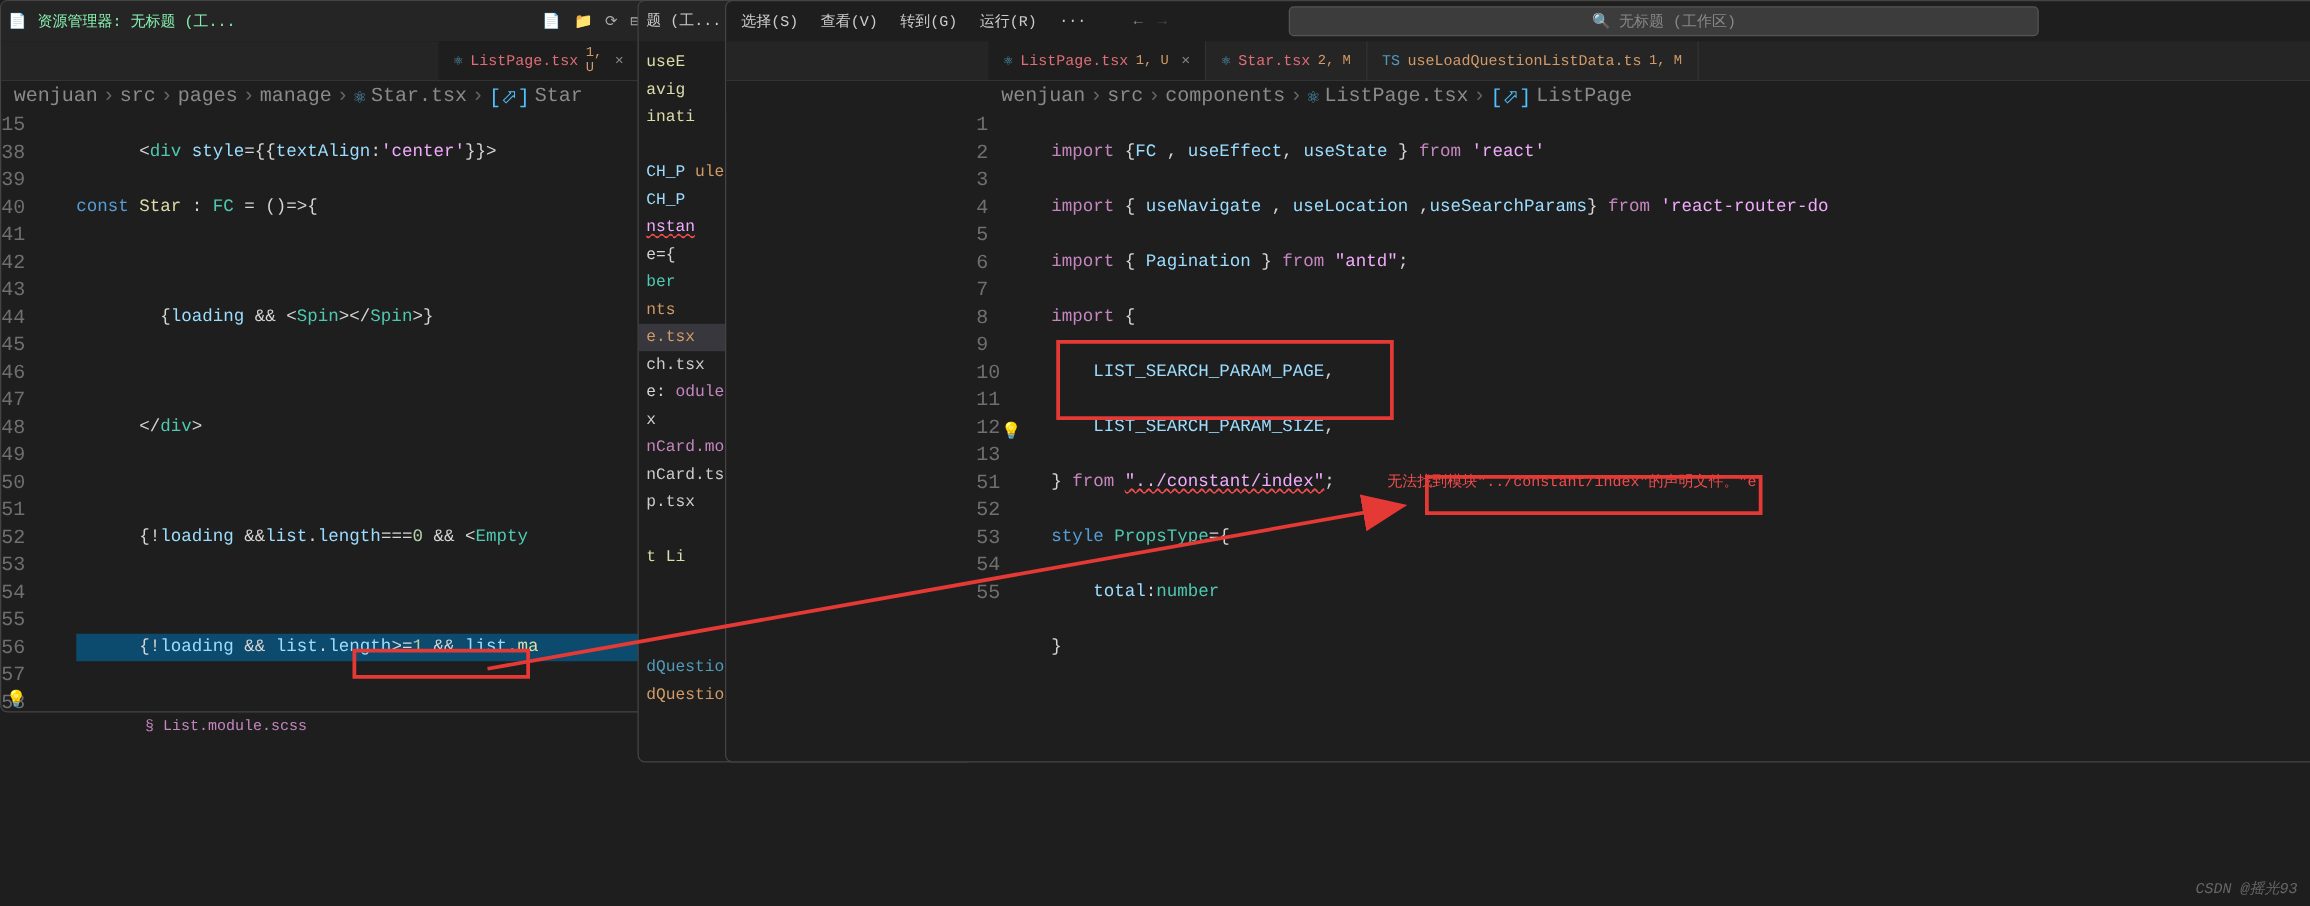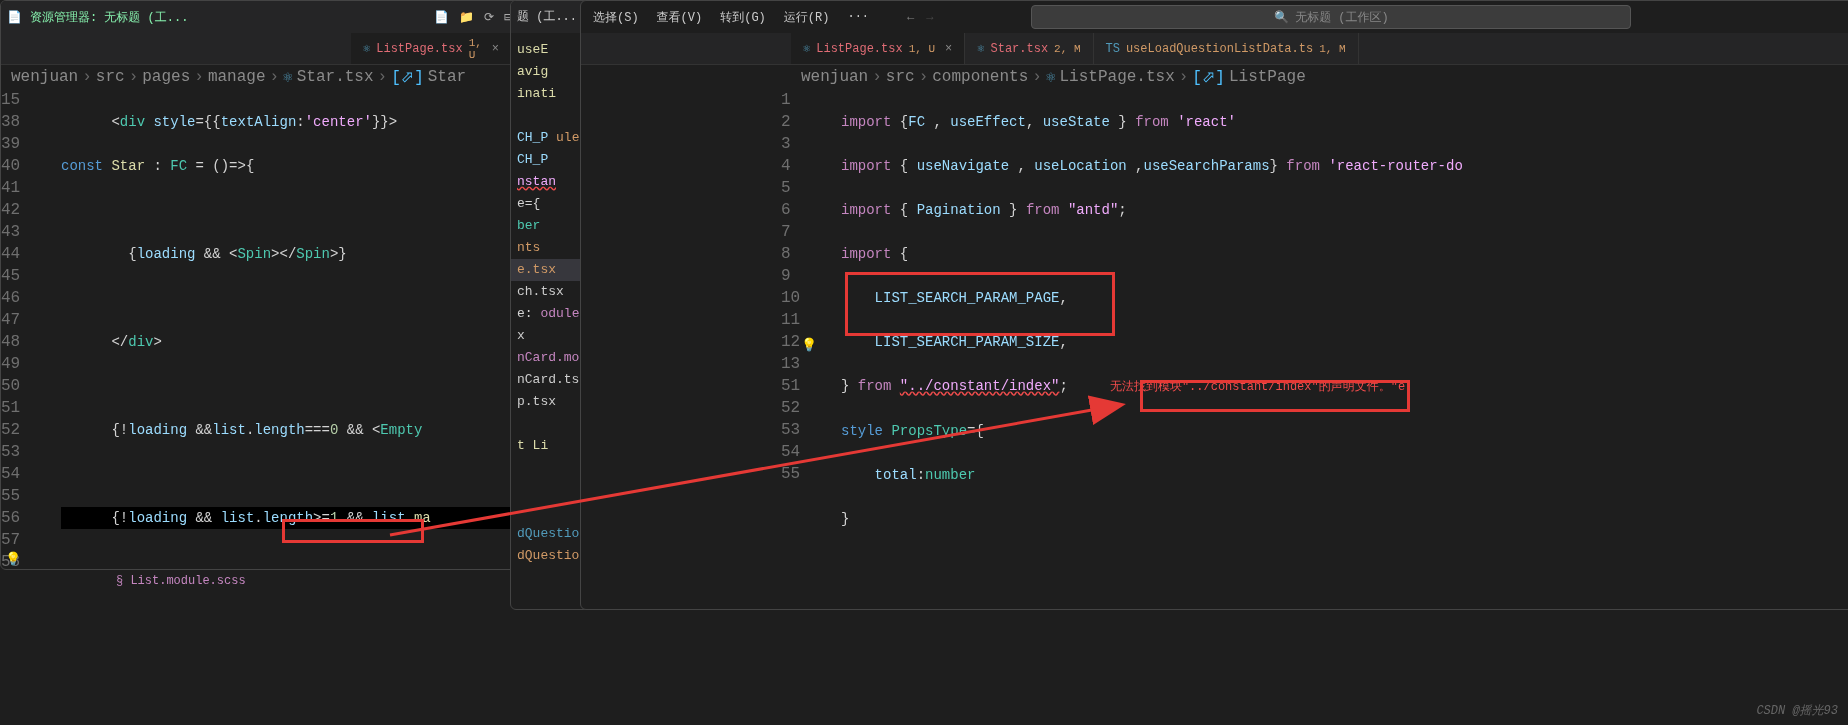--- a/index.html
+++ b/index.html
@@ -145,21 +145,21 @@
     <div class="code">
 <pre>      <span class="op">&lt;</span><span class="tag">div</span> <span class="attr">style</span><span class="op">={{</span><span class="var">textAlign</span><span class="op">:</span><span class="str">'center'</span><span class="op">}}&gt;</span></pre>
 <pre><span class="kw2">const</span> <span class="fn">Star</span> <span class="op">:</span> <span class="type">FC</span> <span class="op">= ()=&gt;{</span></pre>
 <pre> </pre>
 <pre>        <span class="op">{</span><span class="var">loading</span> <span class="op">&amp;&amp;</span> <span class="op">&lt;</span><span class="tag">Spin</span><span class="op">&gt;&lt;/</span><span class="tag">Spin</span><span class="op">&gt;}</span></pre>
 <pre> </pre>
 <pre>      <span class="op">&lt;/</span><span class="tag">div</span><span class="op">&gt;</span></pre>
 <pre> </pre>
 <pre>      <span class="op">{!</span><span class="var">loading</span> <span class="op">&amp;&amp;</span><span class="var">list</span><span class="op">.</span><span class="var">length</span><span class="op">===</span><span class="num">0</span> <span class="op">&amp;&amp;</span> <span class="op">&lt;</span><span class="tag">Empty</span></pre>
 <pre> </pre>
-<pre style="background:#000000">      <span class="op">{!</span><span class="var">loading</span> <span class="op">&amp;&amp;</span> <span class="var">list</span><span class="op">.</span><span class="var">length</span><span class="op">&gt;=</span><span class="num">1</span> <span class="op">&amp;&amp;</span> <span class="var">list</span><span class="op">.</span><span class="fn">ma</span></pre>
+<pre style="background:#0c4a6e">      <span class="op">{!</span><span class="var">loading</span> <span class="op">&amp;&amp;</span> <span class="var">list</span><span class="op">.</span><span class="var">length</span><span class="op">&gt;=</span><span class="num">1</span> <span class="op">&amp;&amp;</span> <span class="var">list</span><span class="op">.</span><span class="fn">ma</span></pre>
 <pre> </pre>
 
 
 
 
 
 
 
 
 

